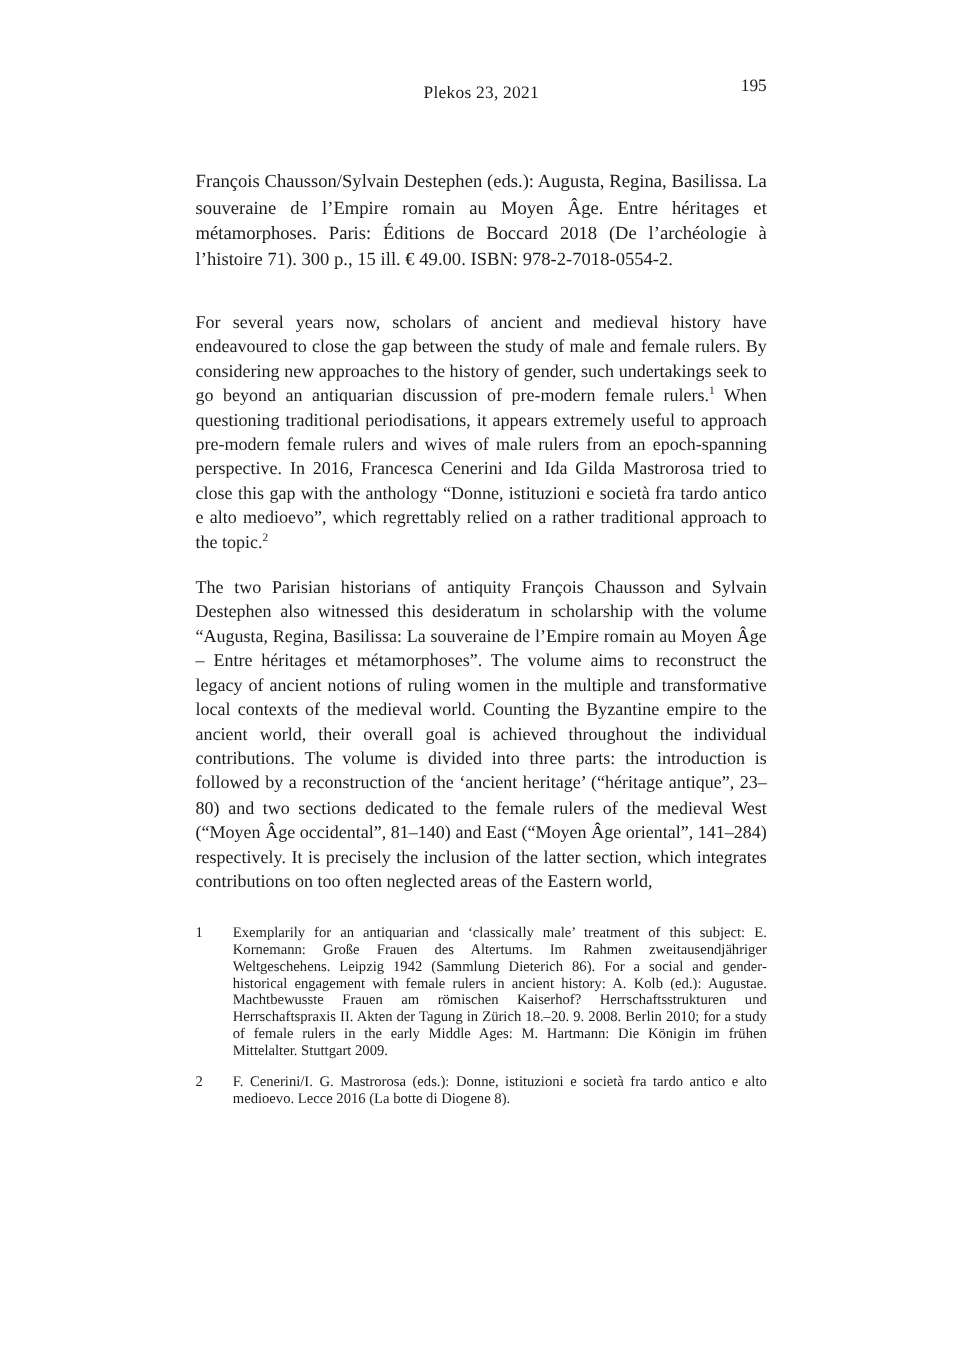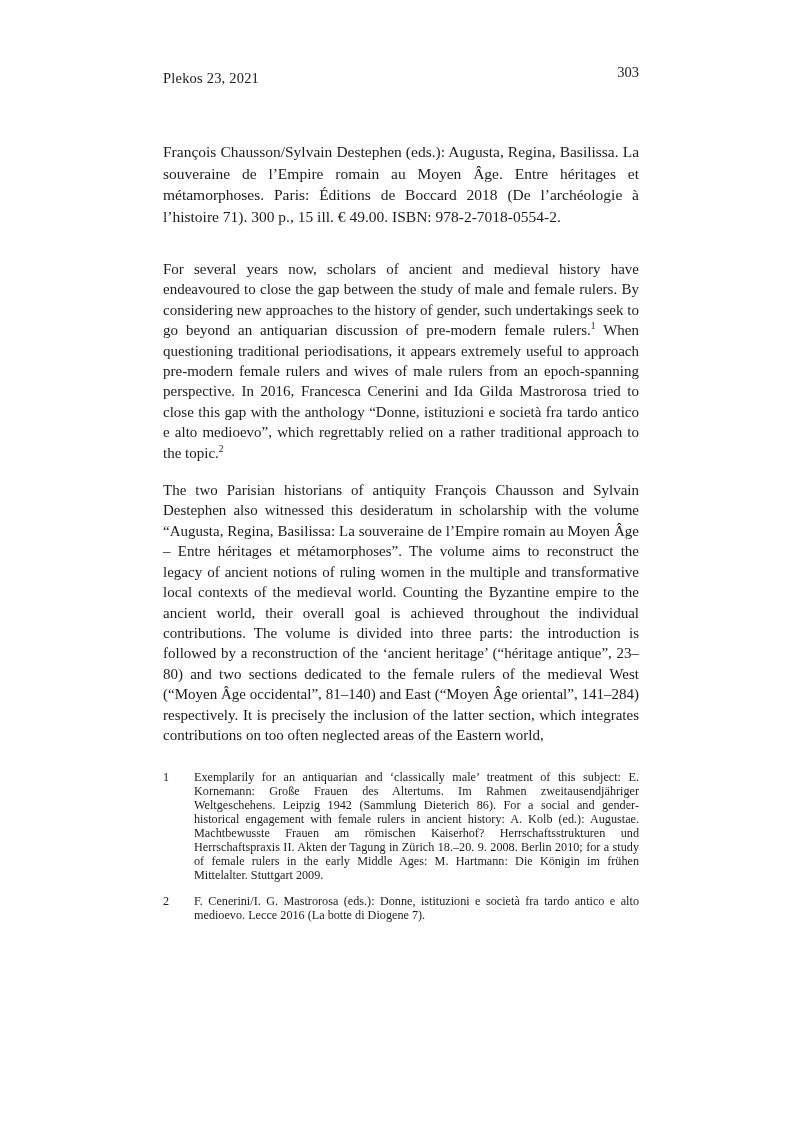--- a/index.html
+++ b/index.html
@@ -13,21 +13,21 @@
   .page {
     position: absolute; inset: 0;
     background: #ffffff;
   }
   .running-head {
     position: absolute; top: 64px; left: 163px; width: 476px; height: 22px;
     font-size: 14.5px;
   }
   .journal {
     position: absolute; left: 0; right: 0; top: 6px;
-    text-align: left; letter-spacing: 0.2px;
+    text-align: center; letter-spacing: 0.2px;
   }
   .pagenum {
     position: absolute; right: 0; top: 0;
     font-size: 14.5px;
   }
   .content {
     position: absolute; top: 141px; left: 163px; width: 476px;
     text-rendering: optimizeLegibility;
     hyphens: auto; -webkit-hyphens: auto;
   }
@@ -55,36 +55,36 @@
   .fn-num { flex: 0 0 31px; }
   .fn-text { flex: 1; text-align: justify; }
 </style>
 </head>
 <body>
 
 <div class="page">
 
   <div class="running-head">
     <span class="journal">Plekos 23, 2021</span>
-    <span class="pagenum">303</span>
+    <span class="pagenum">195</span>
   </div>
 
   <div class="content">
     <p class="review-heading"><span class="seg">François Chausson/Sylvain Destephen (eds.): </span><span class="seg it">Augusta</span><span class="seg">, </span><span class="seg it">Regina</span><span class="seg">, </span><span class="seg it">Basilissa</span><span class="seg">. La souveraine de l’Empire romain au Moyen Âge. Entre héritages et métamorphoses. Paris: Éditions de Boccard 2018 (De l’archéologie à l’histoire 71). 300 p., 15 ill. € 49.00. ISBN: 978-2-7018-0554-2.</span></p>
 
     <div>
         <p class="body-para"><span class="seg">For several years now, scholars of ancient and medieval history have endeavoured to close the gap between the study of male and female rulers. By considering new approaches to the history of gender, such undertakings seek to go beyond an antiquarian discussion of pre-modern female rulers.</span><sup class="fn-marker">1</sup><span class="seg"> When questioning traditional periodisations, it appears extremely useful to approach pre-modern female rulers and wives of male rulers from an epoch-spanning perspective. In 2016, Francesca Cenerini and Ida Gilda Mastrorosa tried to close this gap with the anthology “Donne, istituzioni e società fra tardo antico e alto medioevo”, which regrettably relied on a rather traditional approach to the topic.</span><sup class="fn-marker">2</sup></p>
         <p class="body-para"><span class="seg">The two Parisian historians of antiquity François Chausson and Sylvain Destephen also witnessed this desideratum in scholarship with the volume “</span><span class="seg it">Augusta, Regina, Basilissa</span><span class="seg">: La souveraine de l’Empire romain au Moyen Âge – Entre héritages et métamorphoses”. The volume aims to reconstruct the legacy of ancient notions of ruling women in the multiple and transformative local contexts of the medieval world. Counting the Byzantine empire to the ancient world, their overall goal is achieved throughout the individual contributions. The volume is divided into three parts: the introduction is followed by a reconstruction of the ‘ancient heritage’ (“héritage antique”, 23–80) and two sections dedicated to the female rulers of the medieval West (“Moyen Âge occidental”, 81–140) and East (“Moyen Âge oriental”, 141–284) respectively. It is precisely the inclusion of the latter section, which integrates contributions on too often neglected areas of the Eastern world,</span></p>
       </div>
 
     <div class="footnotes-block">
         <div class="footnote">
           <span class="fn-num">1</span>
           <span class="fn-text"><span class="seg">Exemplarily for an antiquarian and ‘classically male’ treatment of this subject: E. Kornemann: Große Frauen des Altertums. Im Rahmen zweitausendjähriger Weltgeschehens. Leipzig 1942 (Sammlung Dieterich 86). For a social and gender-historical engagement with female rulers in ancient history: A. Kolb (ed.): </span><span class="seg it">Augustae</span><span class="seg">. Machtbewusste Frauen am römischen Kaiserhof? Herrschaftsstrukturen und Herrschaftspraxis II. Akten der Tagung in Zürich 18.–20. 9. 2008. Berlin 2010; for a study of female rulers in the early Middle Ages: M. Hartmann: Die Königin im frühen Mittelalter. Stuttgart 2009.</span></span>
         </div>
         <div class="footnote">
           <span class="fn-num">2</span>
-          <span class="fn-text"><span class="seg">F. Cenerini/I. G. Mastrorosa (eds.): Donne, istituzioni e società fra tardo antico e alto medioevo. Lecce 2016 (La botte di Diogene 7).</span></span>
+          <span class="fn-text"><span class="seg">F. Cenerini/I. G. Mastrorosa (eds.): Donne, istituzioni e società fra tardo antico e alto medioevo. Lecce 2016 (La botte di Diogene 8).</span></span>
         </div>
       </div>
   </div>
 
 </div>
 
 </body></html>

